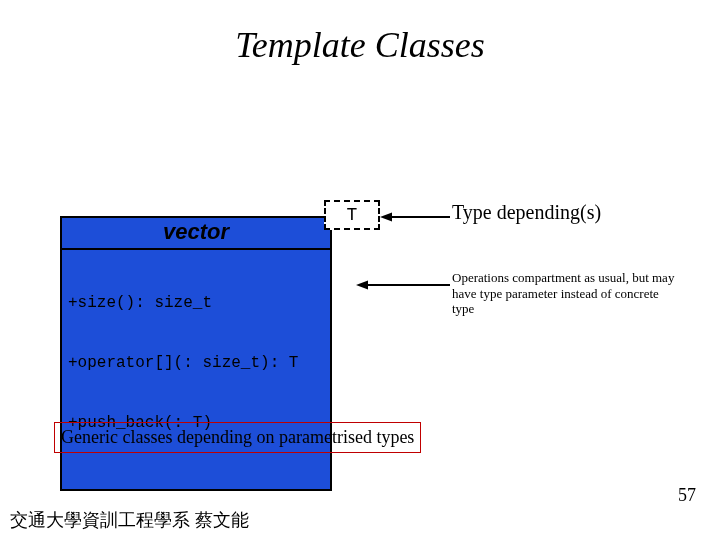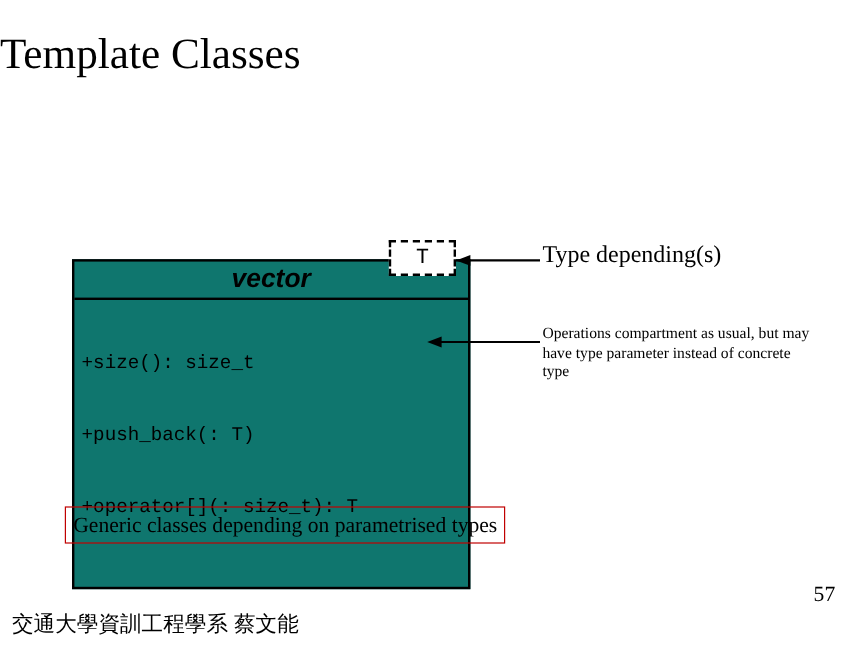--- a/index.html
+++ b/index.html
@@ -5,40 +5,41 @@
     * { box-sizing: border-box; margin: 0; padding: 0; }
     body {
       width: 720px;
       height: 540px;
       background: #fff;
       font-family: "Times New Roman", Times, serif;
       position: relative;
       overflow: hidden;
     }
     .title {
-      text-align: left;
+      text-align: center;
       font-size: 36px;
       margin-top: 24px;
       font-weight: normal;
+      font-style: italic;
     }
     .diagram-area {
       position: absolute;
       top: 200px;
       left: 60px;
       width: 600px;
       height: 180px;
     }
     
     .uml-class {
       position: absolute;
       left: 0;
       top: 16px;
-      width: 332px;
+      width: 272px;
       border: 2px solid #000;
-      background: #0f766e;
+      background: #1d4ed8;
     }
     .uml-name {
       border-bottom: 2px solid #000;
       text-align: center;
       font-style: italic;
       font-weight: bold;
       font-family: Arial, Helvetica, sans-serif;
       font-size: 22px;
       padding: 1px 4px 3px;
     }
@@ -112,22 +113,22 @@
 <body>
 
 <h1 class="title">Template Classes</h1>
 
 <div class="diagram-area">
 
   <div class="uml-class">
     <div class="uml-name">vector</div>
     <div class="uml-ops">
       <div>+size(): size_t</div>
+      <div>+operator[](: size_t): T</div>
       <div>+push_back(: T)</div>
-      <div>+operator[](: size_t): T</div>
     </div>
   </div>
 
   <div class="param-box">T</div>
 
   <svg class="arrow" style="left:320px; top:12px;" width="72" height="10">
     <line x1="70" y1="5" x2="10" y2="5" stroke="#000" stroke-width="1.8"></line>
     <polygon points="0,5 12,0.5 12,9.5" fill="#000"></polygon>
   </svg>
 

